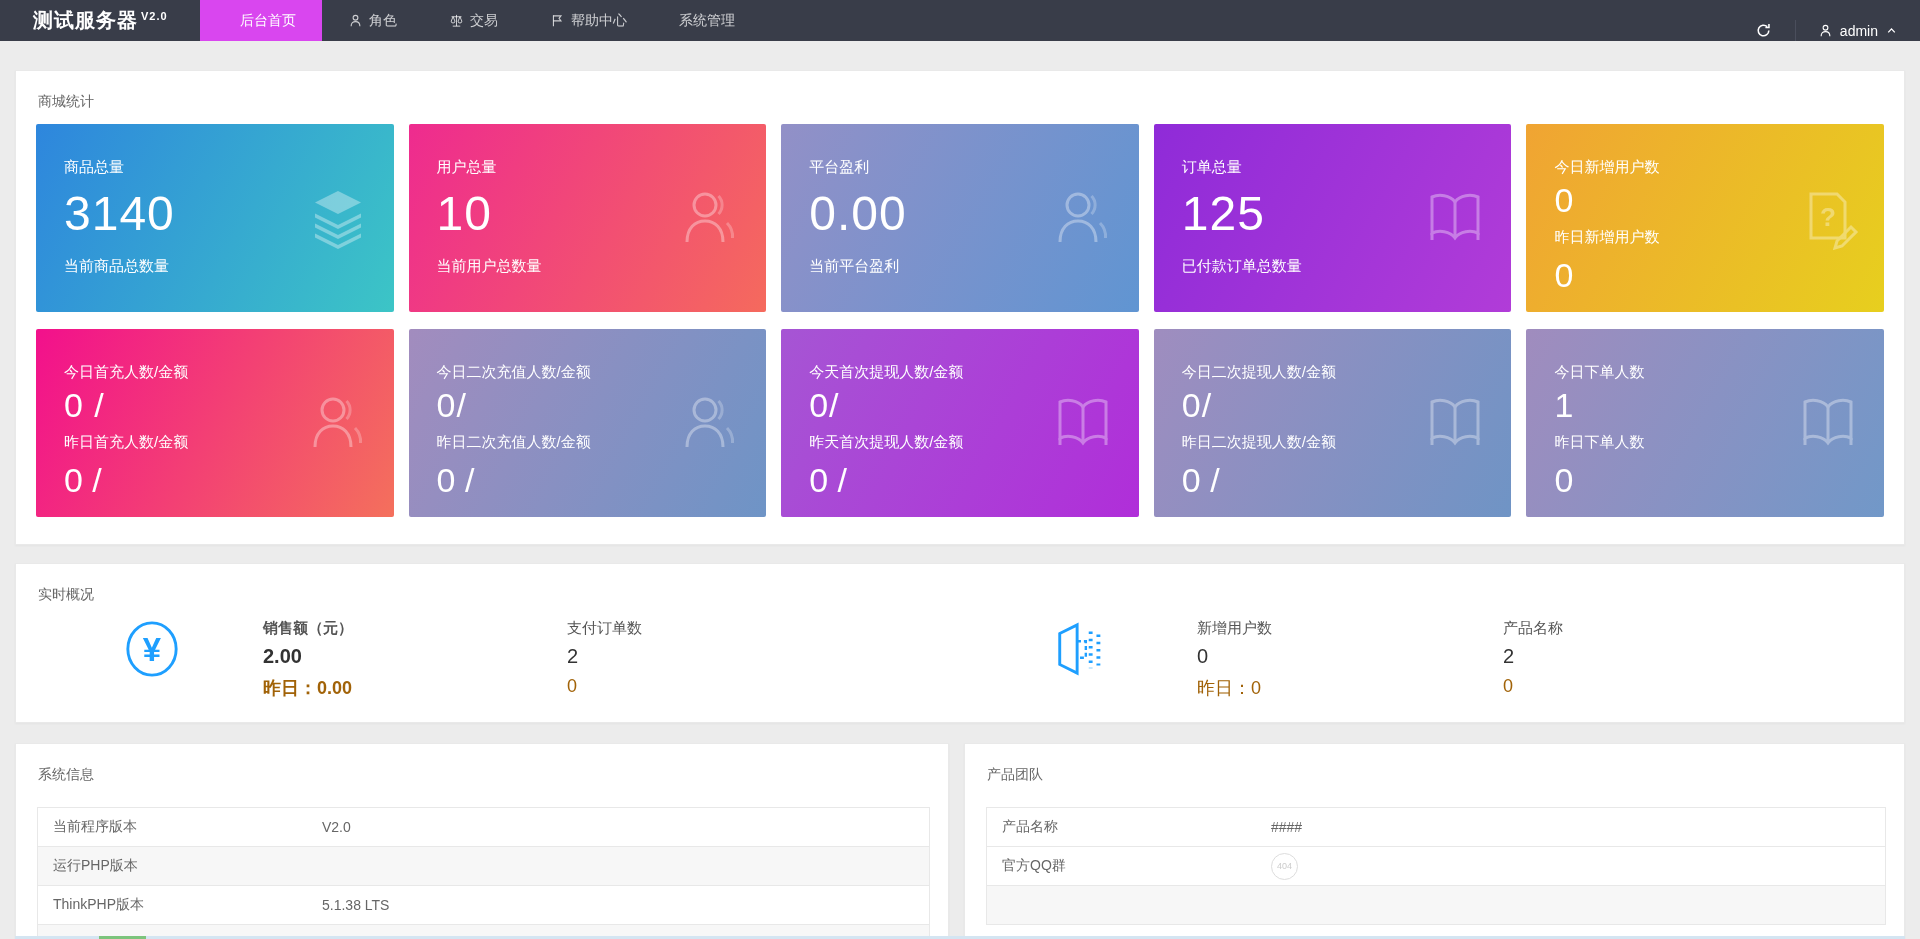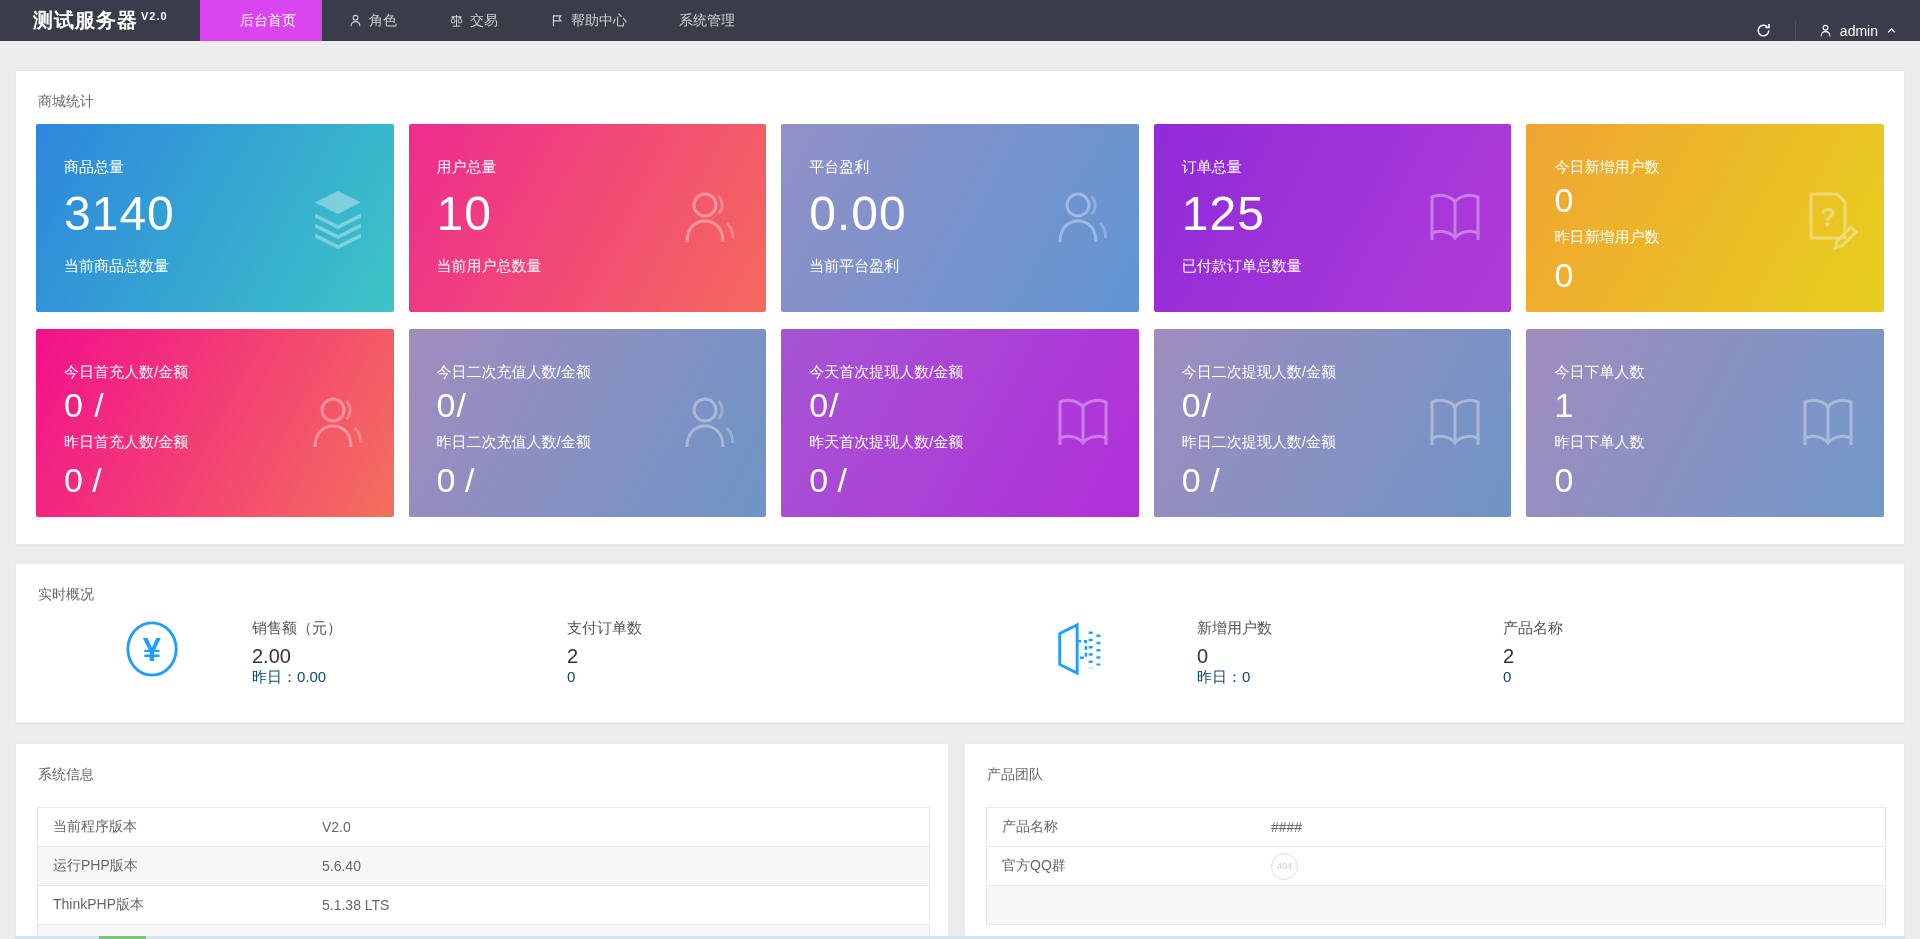--- a/index.html
+++ b/index.html
@@ -71,22 +71,22 @@
     color:#fff; opacity:.35;
   }
   
   #realtime-panel { margin:18px 15px 0; height:160px; }
   .rt-icon { position:absolute; width:58px; height:58px; top:56px; }
   .rt-icon.sales { left:107px; }
   .rt-icon.users { left:1036px; }
   .metric { position:absolute; top:55px; }
   .metric .m-label { font-size:15px; color:#555; }
   .metric .m-value { font-size:20px; color:#333; margin-top:7px; }
-  .metric .m-sub   { font-size:15px; color:#0c4a6e; }
-  .m1 { left:236px; } .m2 { left:551px; } .m3 { left:1181px; } .m4 { left:1487px; }
+  .metric .m-sub   { font-size:18px; color:#a16207; margin-top:8px; }
+  .m1 { left:247px;font-weight:bold; } .m2 { left:551px; } .m3 { left:1181px; } .m4 { left:1487px; }
   
   .bottom-row { margin:20px 15px 0; display:flex; gap:15px; height:196px; }
   #sysinfo-panel { width:934px; overflow:hidden; }
   #team-panel { flex:1; overflow:hidden; }
   .info-table {
     position:absolute; top:63px; left:21px; right:18px;
     border:1px solid #e8e8e8; border-bottom:none; font-size:14px; color:#666;
   }
   .info-row { display:flex; height:39px; align-items:center; border-bottom:1px solid #e8e8e8; background:#fff; }
   .info-row.alt { background:#f7f7f7; }
@@ -355,21 +355,20 @@
 
   <section class="panel" id="sysinfo-panel">
     <div class="panel-title">系统信息</div>
     <div class="info-table">
       <div class="info-row">
         <div class="info-label">当前程序版本</div>
         <div class="info-value">V2.0</div>
       </div>
       <div class="info-row alt">
         <div class="info-label">运行PHP版本</div>
-        <div class="info-value">5.6.40</div>
       </div>
       <div class="info-row">
         <div class="info-label">ThinkPHP版本</div>
         <div class="info-value">5.1.38 LTS</div>
       </div>
       <div class="info-row alt">
         <div class="info-label"></div>
         <div class="info-value"></div>
       </div>
     </div>

